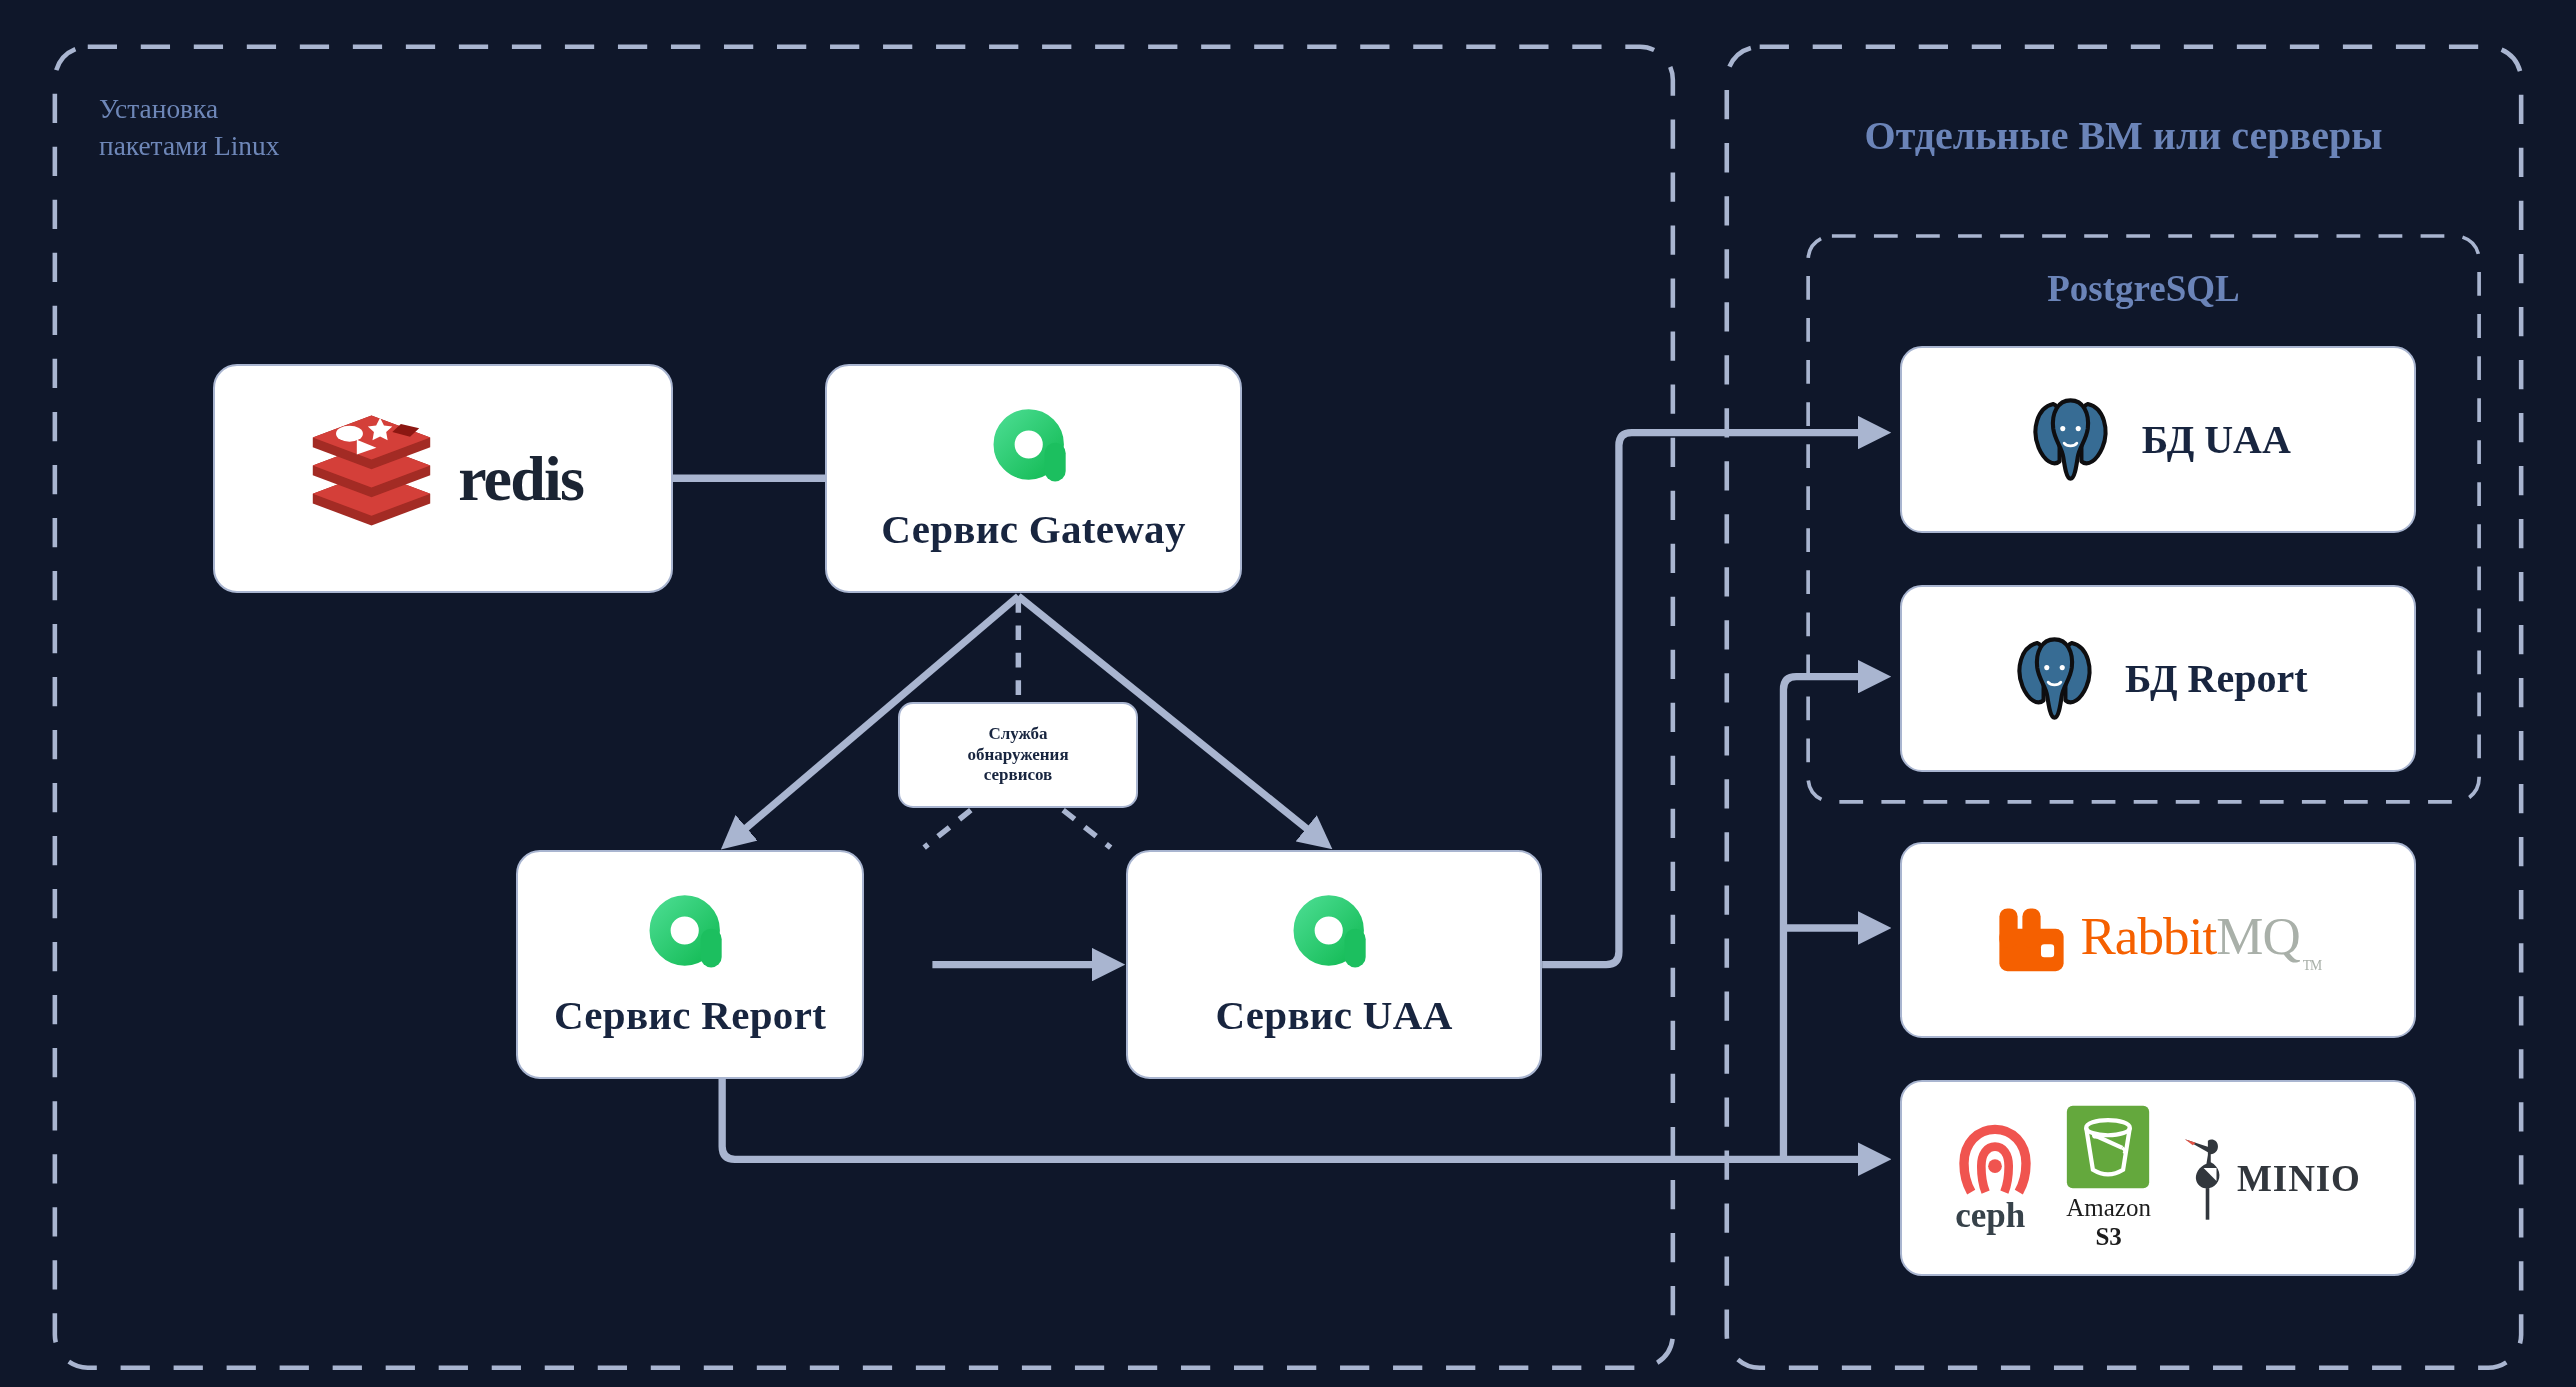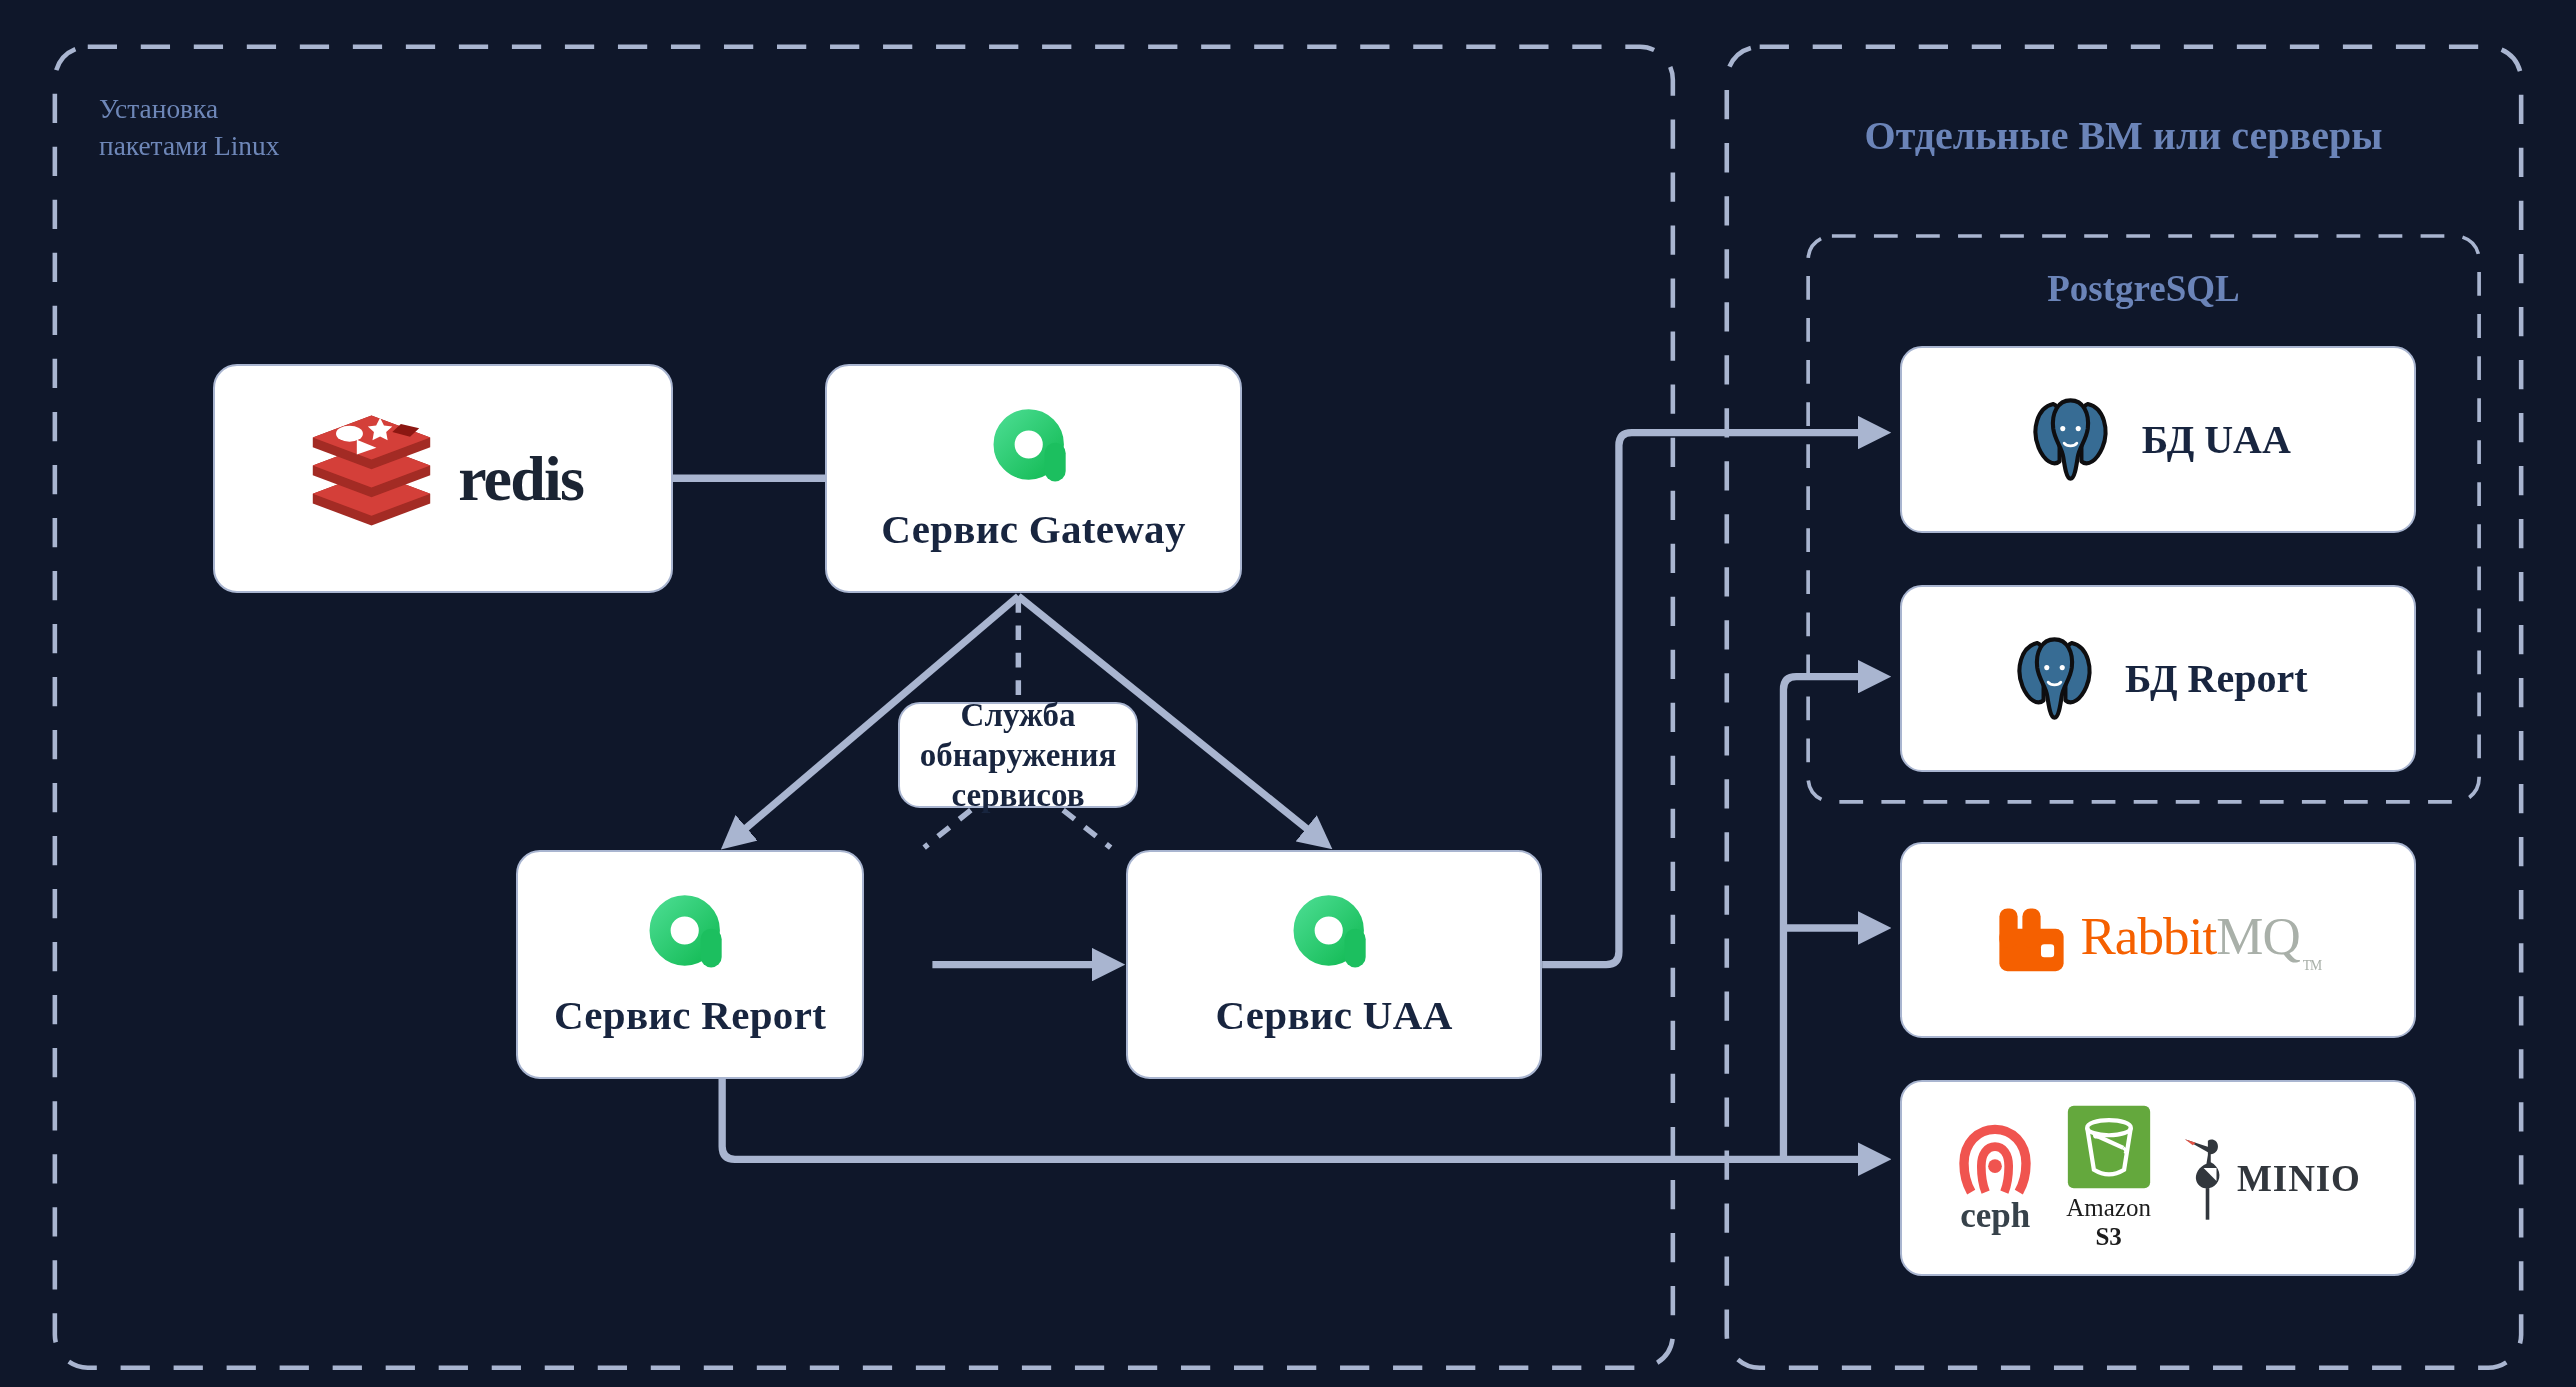--- a/index.html
+++ b/index.html
@@ -26,29 +26,29 @@
   .panel-title.left  { left:590px;  top:106px; width:548px; font-size:42px; }
   .panel-title.right { left:1767px; top:112px; width:713px; font-size:40px; }
   .pg-title { position:absolute; left:1808px; top:267px; width:671px; text-align:center;
               font-size:37px; font-weight:700; color:#6B84B8; z-index:3; }
 
   .service-label { font-size:41px; font-weight:600; color:#18253F; margin-top:12.8px; letter-spacing:0.3px; }
   .db-label { font-size:40px; font-weight:700; color:#18253F; }
 
   .redis-word { font-size:64px; font-weight:800; color:#1B2433; letter-spacing:-1.8px; }
 
-  .discovery { border-radius:22px; font-size:33px; font-weight:700; color:#18253F;
+  .discovery { border-radius:15px; font-size:17px; font-weight:700; color:#18253F;
                line-height:1.22; text-align:center; }
 
   .rabbit-word { font-size:53px; font-weight:400; letter-spacing:-0.9px; white-space:nowrap; }
   .rabbit-brand { color:#F56000; }
   .rabbit-suffix { color:#A9B0A9; }
   .rabbit-tm { font-size:13.7px; color:#A9B0A9; vertical-align:-16.5px; margin-left:2.7px; font-weight:400; }
 
-  .storage-item { display:flex; flex-direction:column; align-items:center; }
+  .storage-item { display:flex; flex-direction:column; }
   .ceph-label { font-size:35px; font-weight:700; color:#37424A; margin-top:1.8px; }
   .s3-label { font-size:25px; color:#1D1D1D; line-height:1.15; text-align:center; margin-top:5.5px; }
   .s3-label .s3-bold { font-weight:700; display:block; }
   .minio-group { display:flex; align-items:center; gap:9.1px; }
   .minio-label { font-size:37px; font-weight:800; color:#32373D; letter-spacing:0.9px; }
 
   .node .logo { display:block; }
 </style>
 </head>
 <body>

